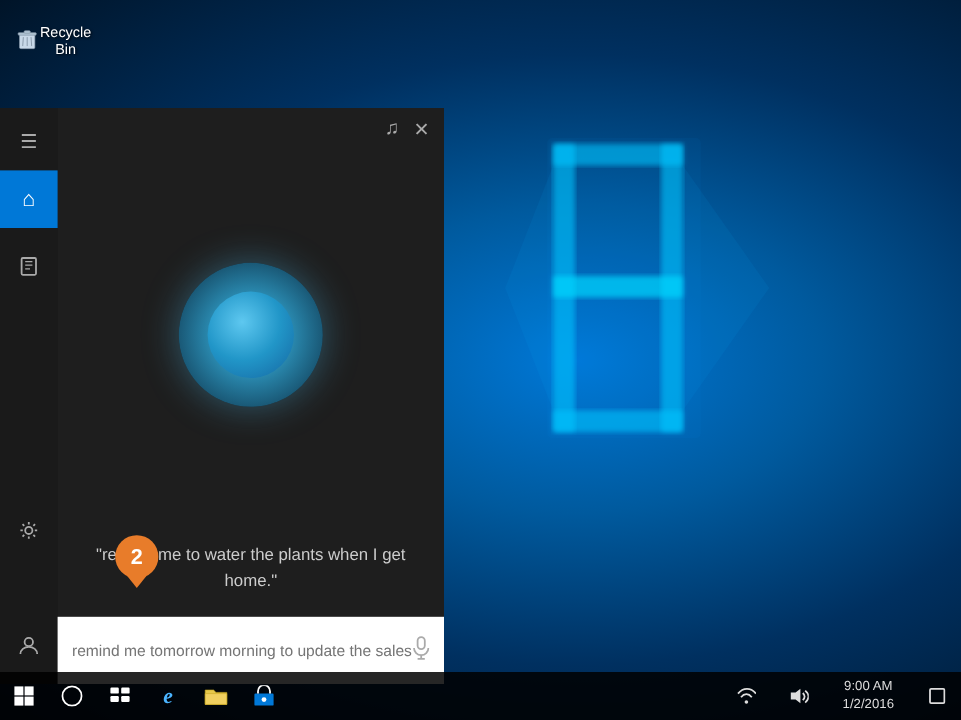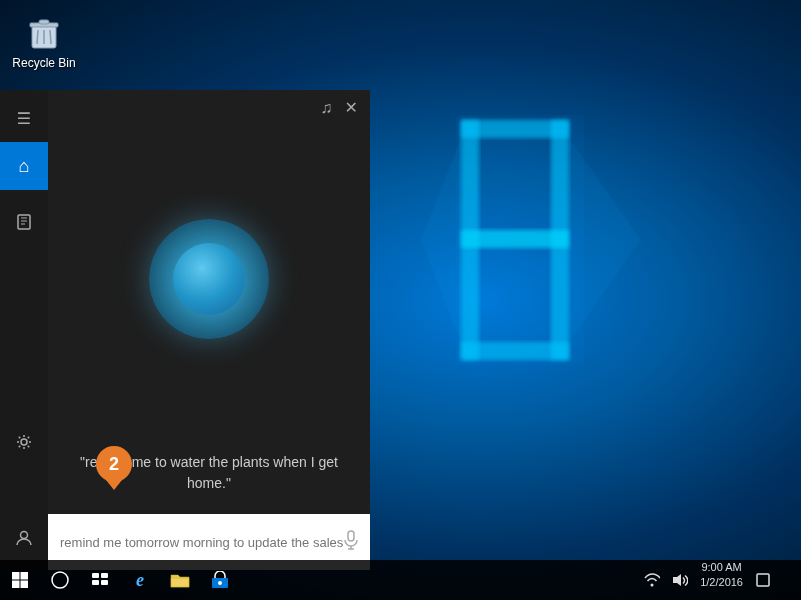--- a/index.html
+++ b/index.html
@@ -29,21 +29,20 @@
       width: 340px;
       height: 320px;
     }
 
     
     #recycle-bin {
       position: absolute;
       top: 8px;
       left: 8px;
       display: flex;
-      flex-direction: column;
       align-items: center;
       width: 72px;
       cursor: pointer;
       padding: 4px;
     }
     .recycle-icon {
       width: 40px;
       height: 40px;
       margin-bottom: 4px;
     }
@@ -222,24 +221,24 @@
       display: flex;
       align-items: center;
       justify-content: center;
       color: #fff;
       font-size: 16px;
       cursor: pointer;
     }
 
     #taskbar-right {
       display: flex;
-      align-items: flex-start;
+      align-items: center;
       height: 100%;
-      padding-right: 24px;
-      gap: 0;
+      padding-right: 6px;
+      gap: 16px;
     }
     .tray-icon {
       width: 28px;
       height: 40px;
       display: flex;
       align-items: center;
       justify-content: center;
       color: #ddd;
       font-size: 13px;
       cursor: pointer;

